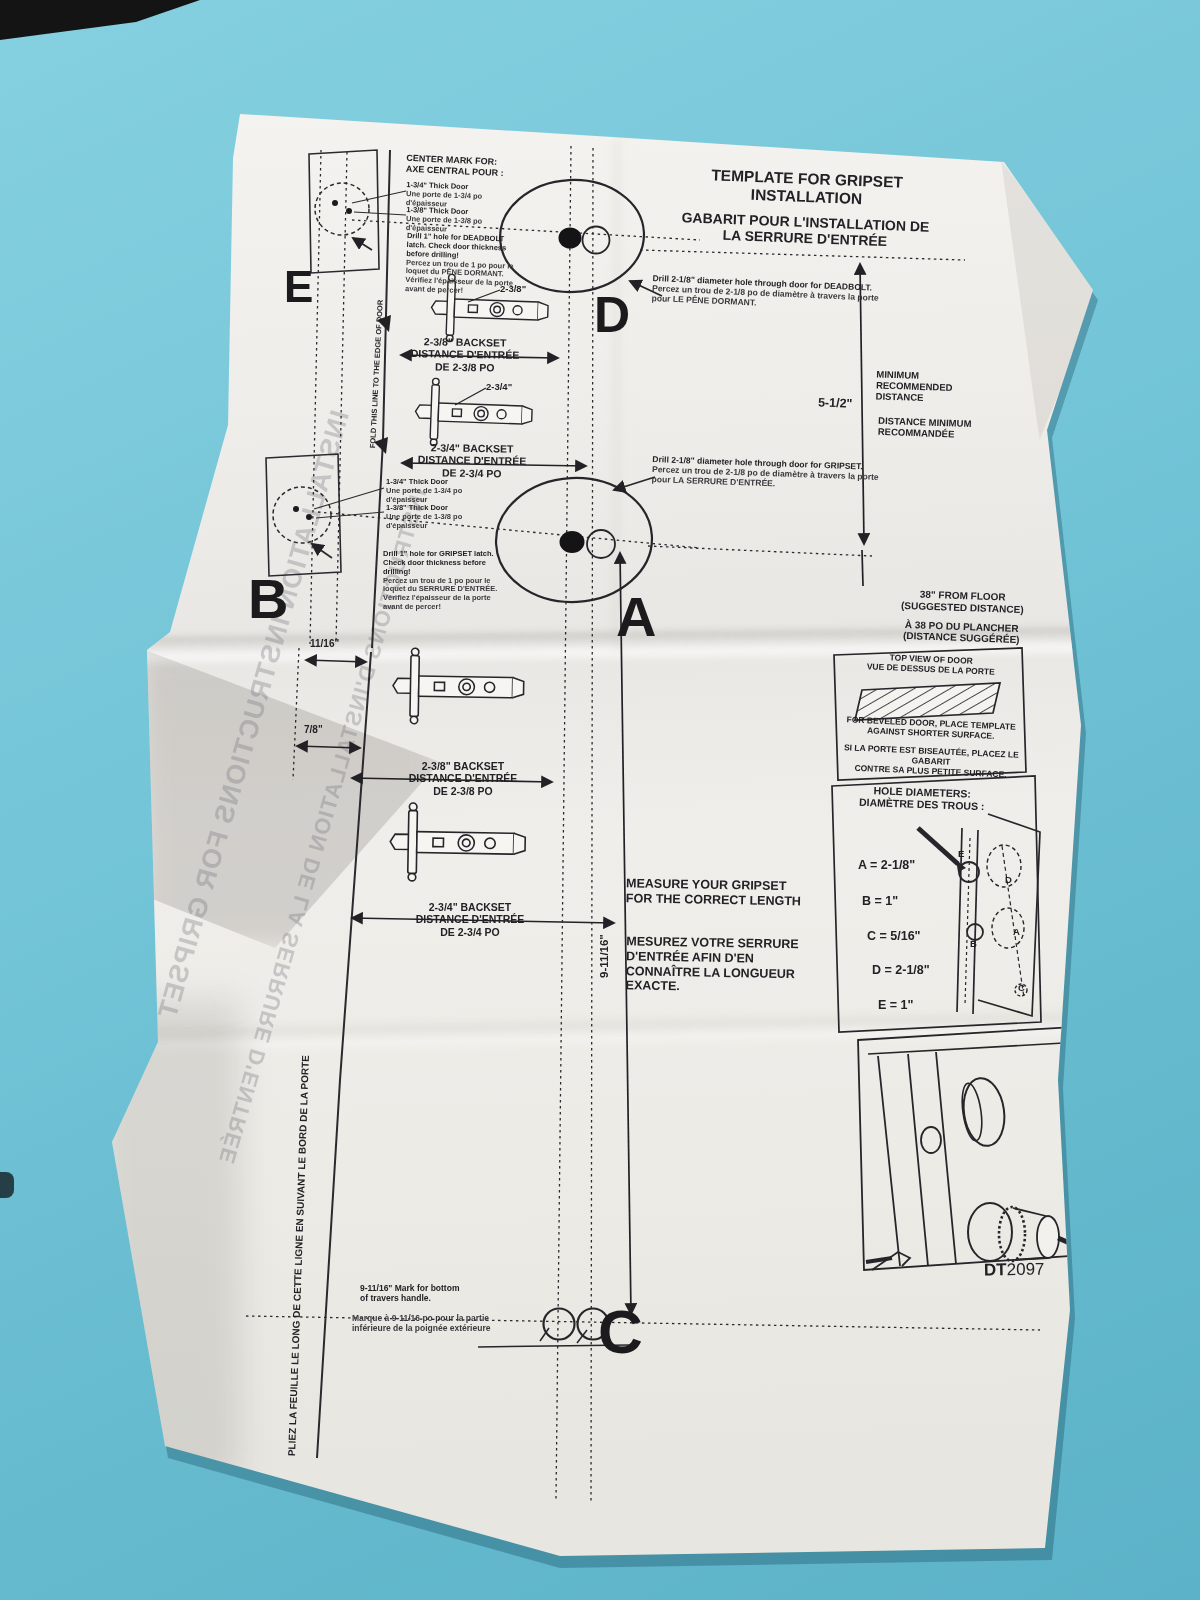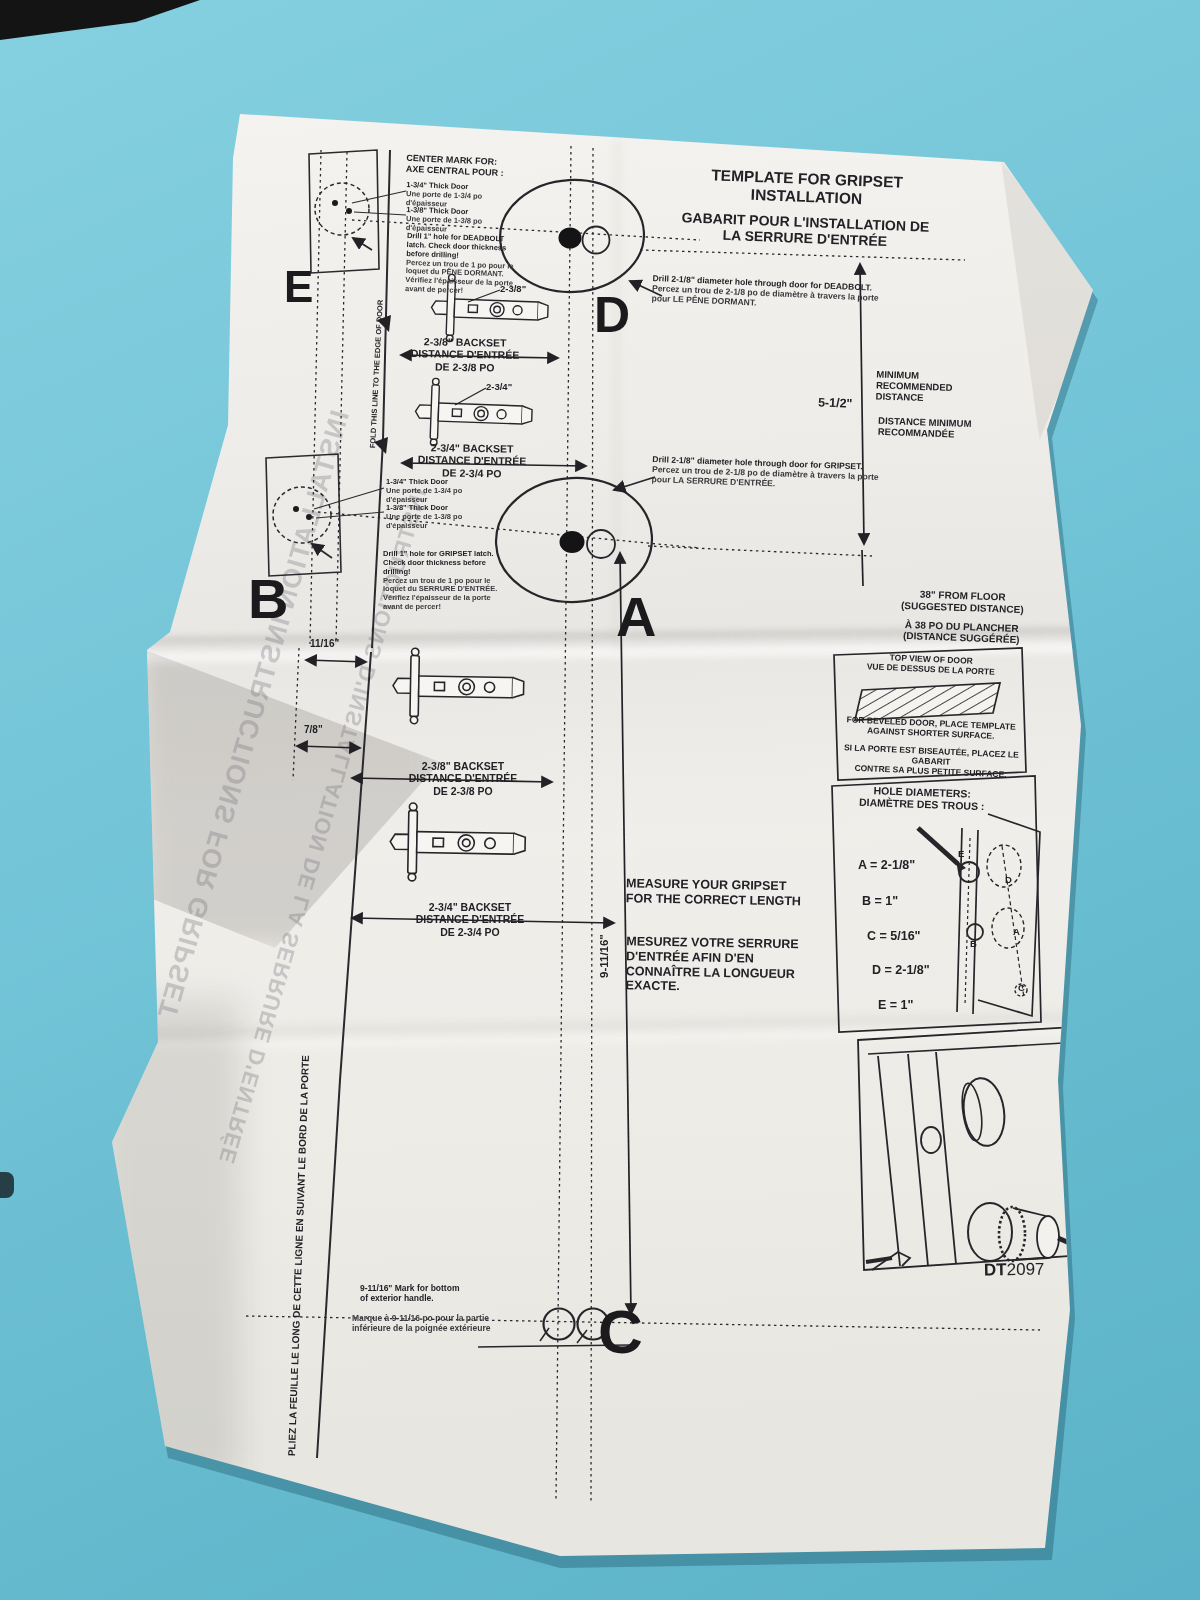--- a/index.html
+++ b/index.html
@@ -334,21 +334,21 @@
     <div class="t b" style="left:970px;top:938px;font-size:9.5px;">B</div>
     <div class="t b" style="left:1013px;top:926px;font-size:9.5px;">A</div>
     <div class="t b" style="left:1018px;top:982px;font-size:9.5px;">C</div>
 
     <div class="t" style="left:984px;top:1260px;font-size:17px;transform:rotate(-1deg);">
       <span class="b">DT</span><span>2097</span>
     </div>
 
     <div class="t b" style="left:360px;top:1283px;width:158px;font-size:8.5px;">
       <span class="ln">9-11/16" Mark for bottom</span>
-      <span class="ln">of exterior handle.</span>
+      <span class="ln">of travers handle.</span>
     </div>
     <div class="t b" style="left:352px;top:1313px;width:178px;font-size:8.5px;color:#3a3a3e;">
       <span class="ln">Marque à 9-11/16 po pour la partie</span>
       <span class="ln">inférieure de la poignée extérieure</span>
     </div>
 
     <div class="letter" style="left:598px;top:1296px;font-size:62px;">C</div>
 
     <div class="t b vert" style="left:286px;top:1456px;font-size:10px;transform:rotate(-88deg);">PLIEZ LA FEUILLE LE LONG DE CETTE LIGNE EN SUIVANT LE BORD DE LA PORTE</div>
   </div>

